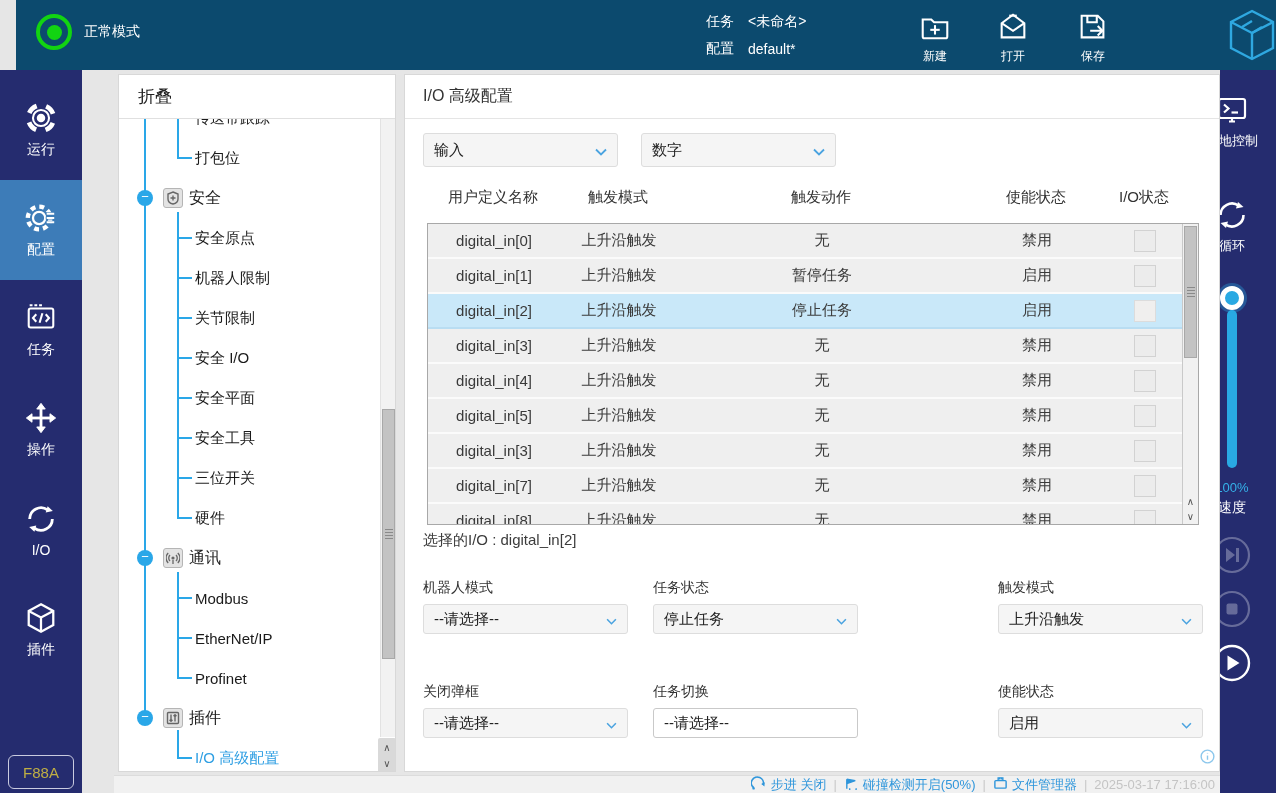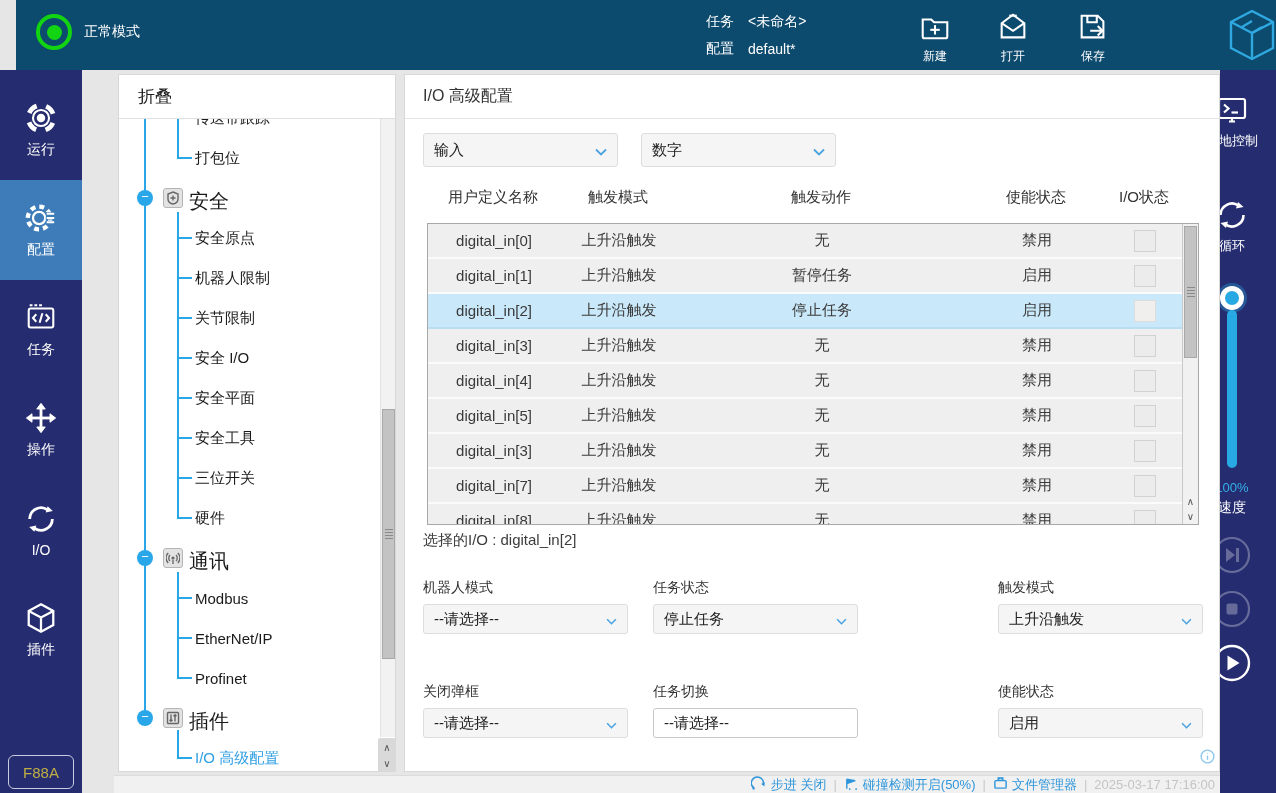--- a/index.html
+++ b/index.html
@@ -44,21 +44,21 @@
   
   .tree-card { position:absolute; left:4px; top:4px; width:278px; height:698px; background:#fff; border:1px solid #d8d8d8; overflow:hidden; }
   .tree-header { height:44px; border-bottom:1px solid #e0e0e0; display:flex; align-items:center; padding-left:19px; font-size:17px; color:#222; cursor:pointer; }
   .tree-body { position:absolute; left:0; top:44px; width:278px; height:654px; overflow:hidden; }
   .tline { position:absolute; background:#2aa7e8; }
   .t-row { position:absolute; left:0; height:24px; display:flex; align-items:center; font-size:15px; color:#1a1a1a; cursor:pointer; white-space:nowrap; }
   .t-row.child { left:76px; }
   .t-row.selected { color:#2f9fe3; }
   .t-node { position:absolute; width:16px; height:16px; border-radius:50%; background:#2aa7e8; color:#fff; font-size:13px; line-height:14px; text-align:center; cursor:pointer; }
   .g-icon { position:absolute; width:20px; height:20px; background:#e3e3e3; border:1px solid #b5b5b5; border-radius:3px; display:flex; align-items:center; justify-content:center; }
-  .g-label { position:absolute; left:70px; font-size:20px; color:#1a1a1a; cursor:pointer; white-space:nowrap; }
+  .g-label { position:absolute; left:70px; font-size:16px; color:#1a1a1a; cursor:pointer; white-space:nowrap; }
   .tree-sb-track { position:absolute; left:261px; top:0; width:15px; height:618px; background:#f2f2f2; border-left:1px solid #e2e2e2; cursor:pointer; }
   .tree-sb-thumb { position:absolute; left:1px; top:290px; width:13px; height:250px; background:#c3c3c3; border:1px solid #a8a8a8; }
   .grip { position:absolute; left:2px; top:50%; width:8px; height:10px; margin-top:-5px;
           background:repeating-linear-gradient(#8a8a8a 0 1px, transparent 1px 3px); }
   .tree-sb-arrows { position:absolute; left:259px; top:619px; width:18px; height:35px; background:#d9d9d9; border-radius:2px; display:flex; flex-direction:column; align-items:center; justify-content:space-evenly; color:#555; font-size:10px; cursor:pointer; }
 
   
   .main-card { position:absolute; left:290px; top:4px; width:816px; height:698px; background:#fff; border:1px solid #d8d8d8; }
   .main-title { position:absolute; left:18px; top:11px; font-size:16px; color:#333; }
   .title-divider { position:absolute; left:0; top:43px; width:100%; height:1px; background:#e5e5e5; }

